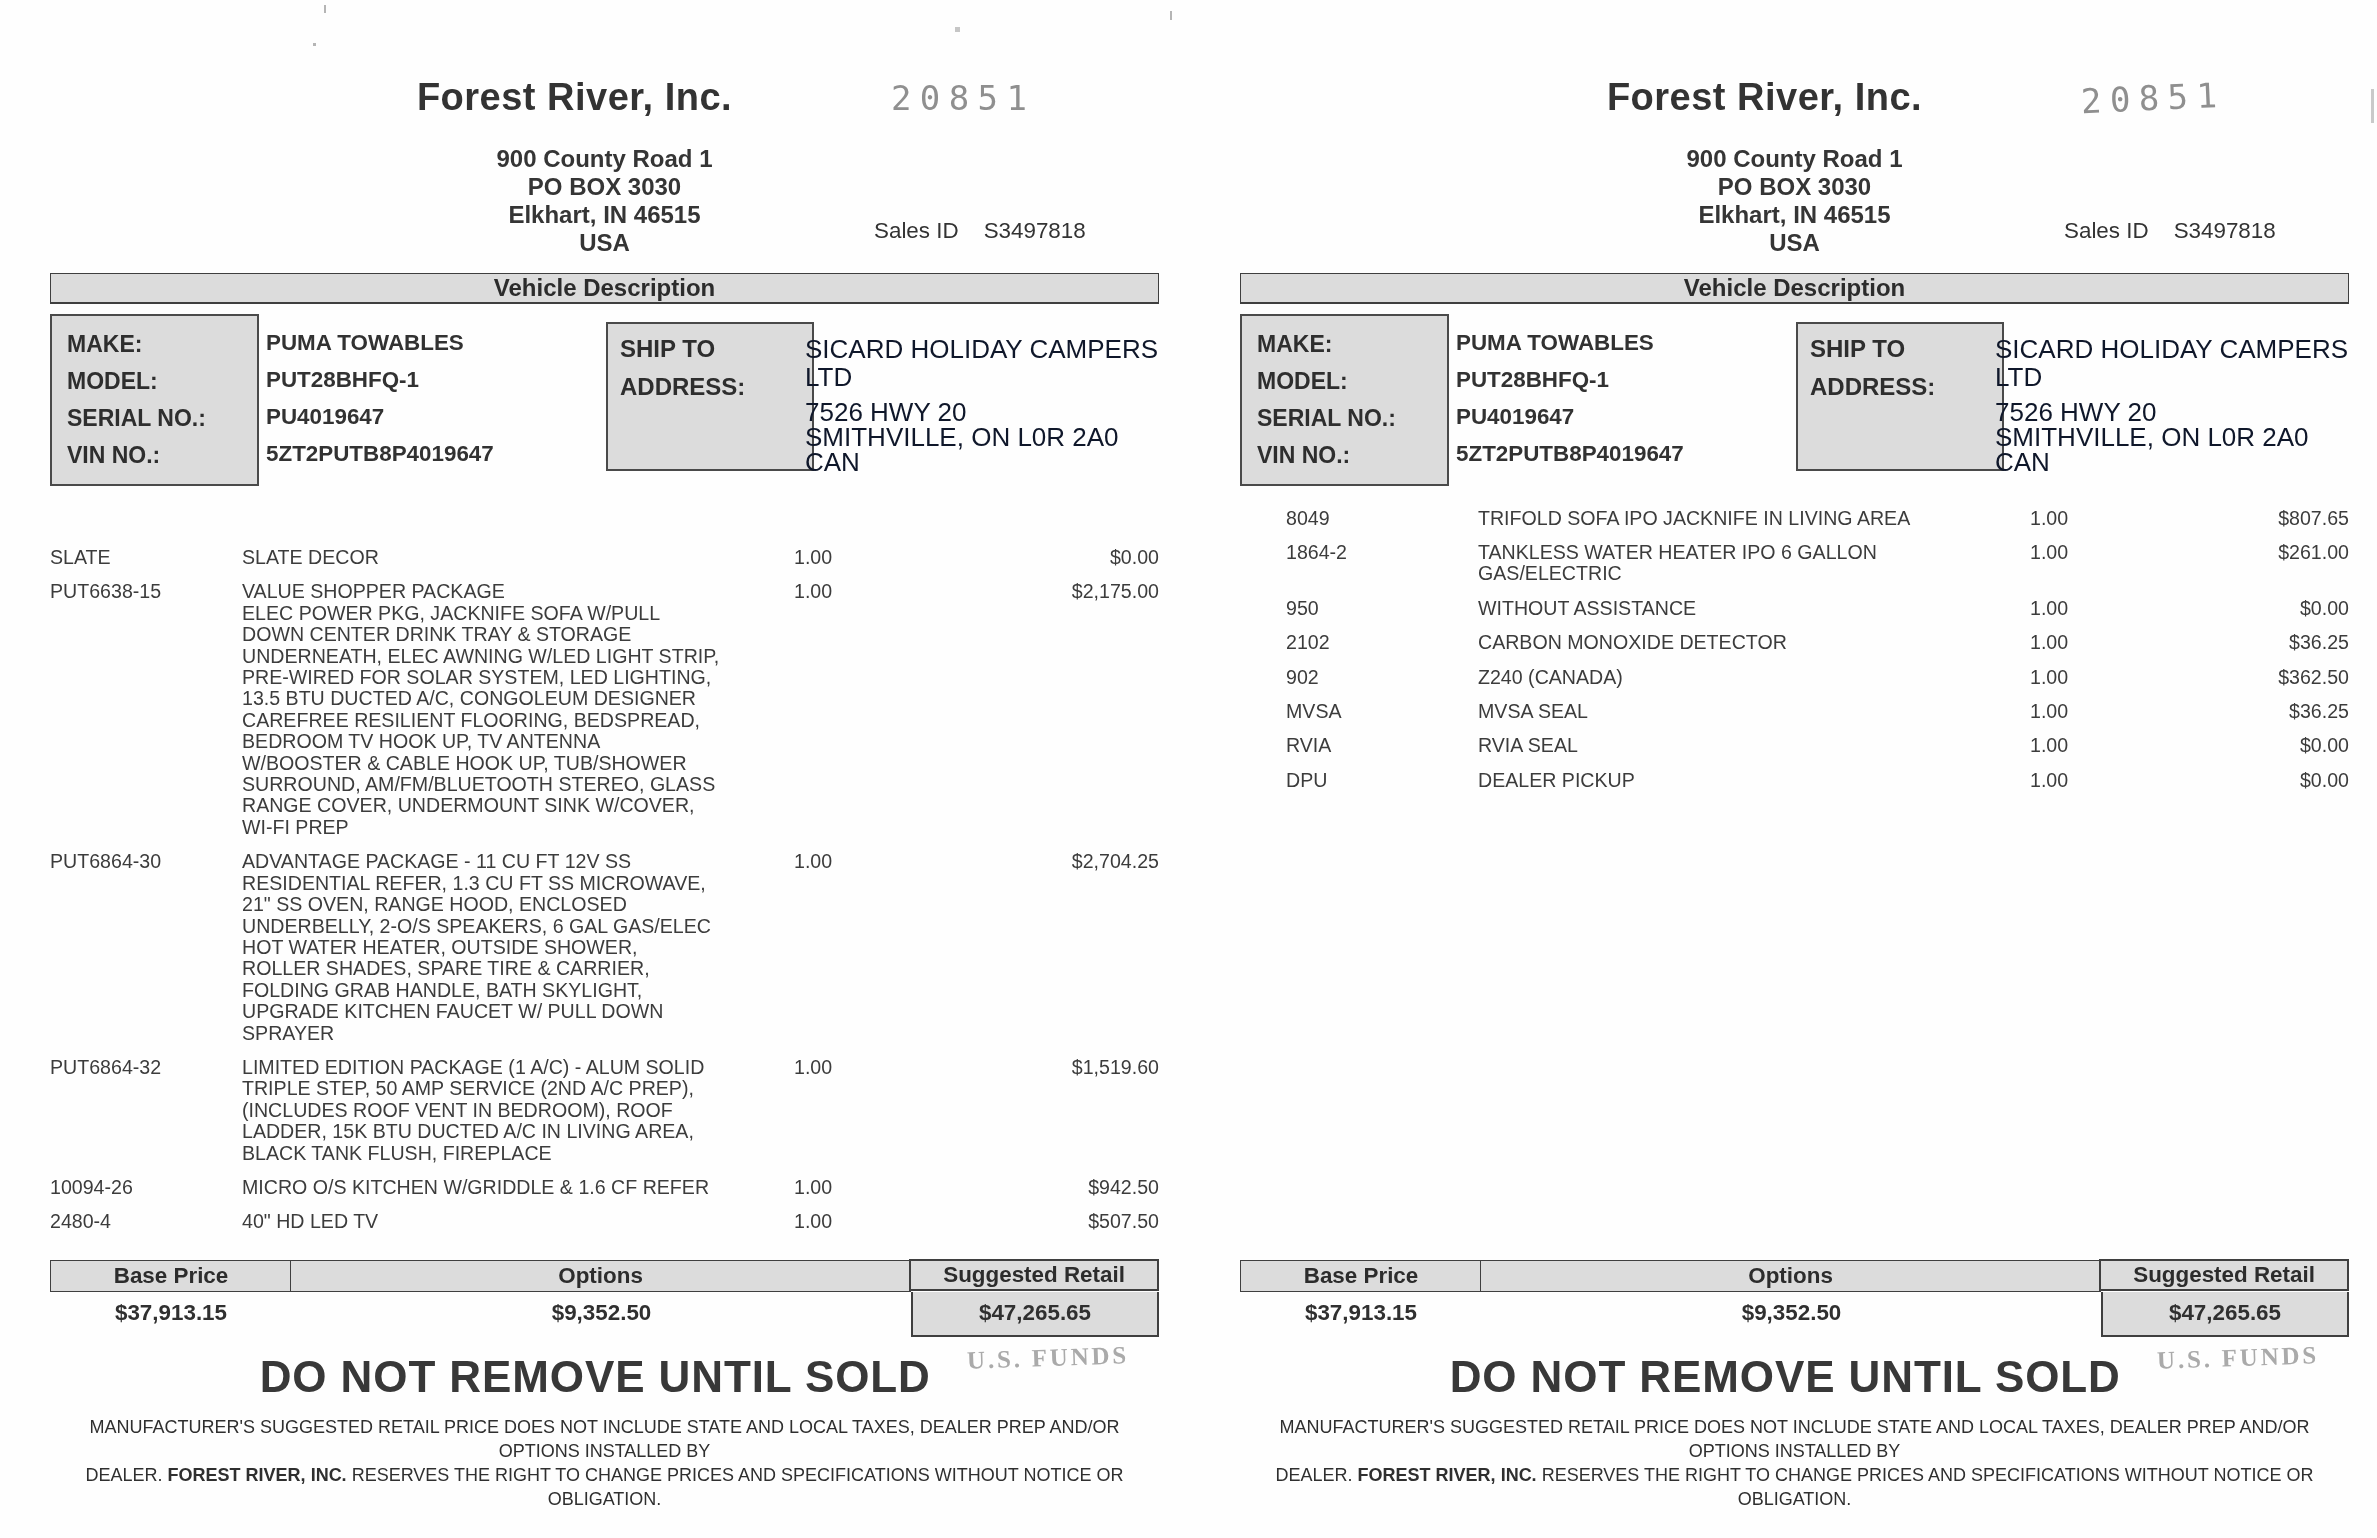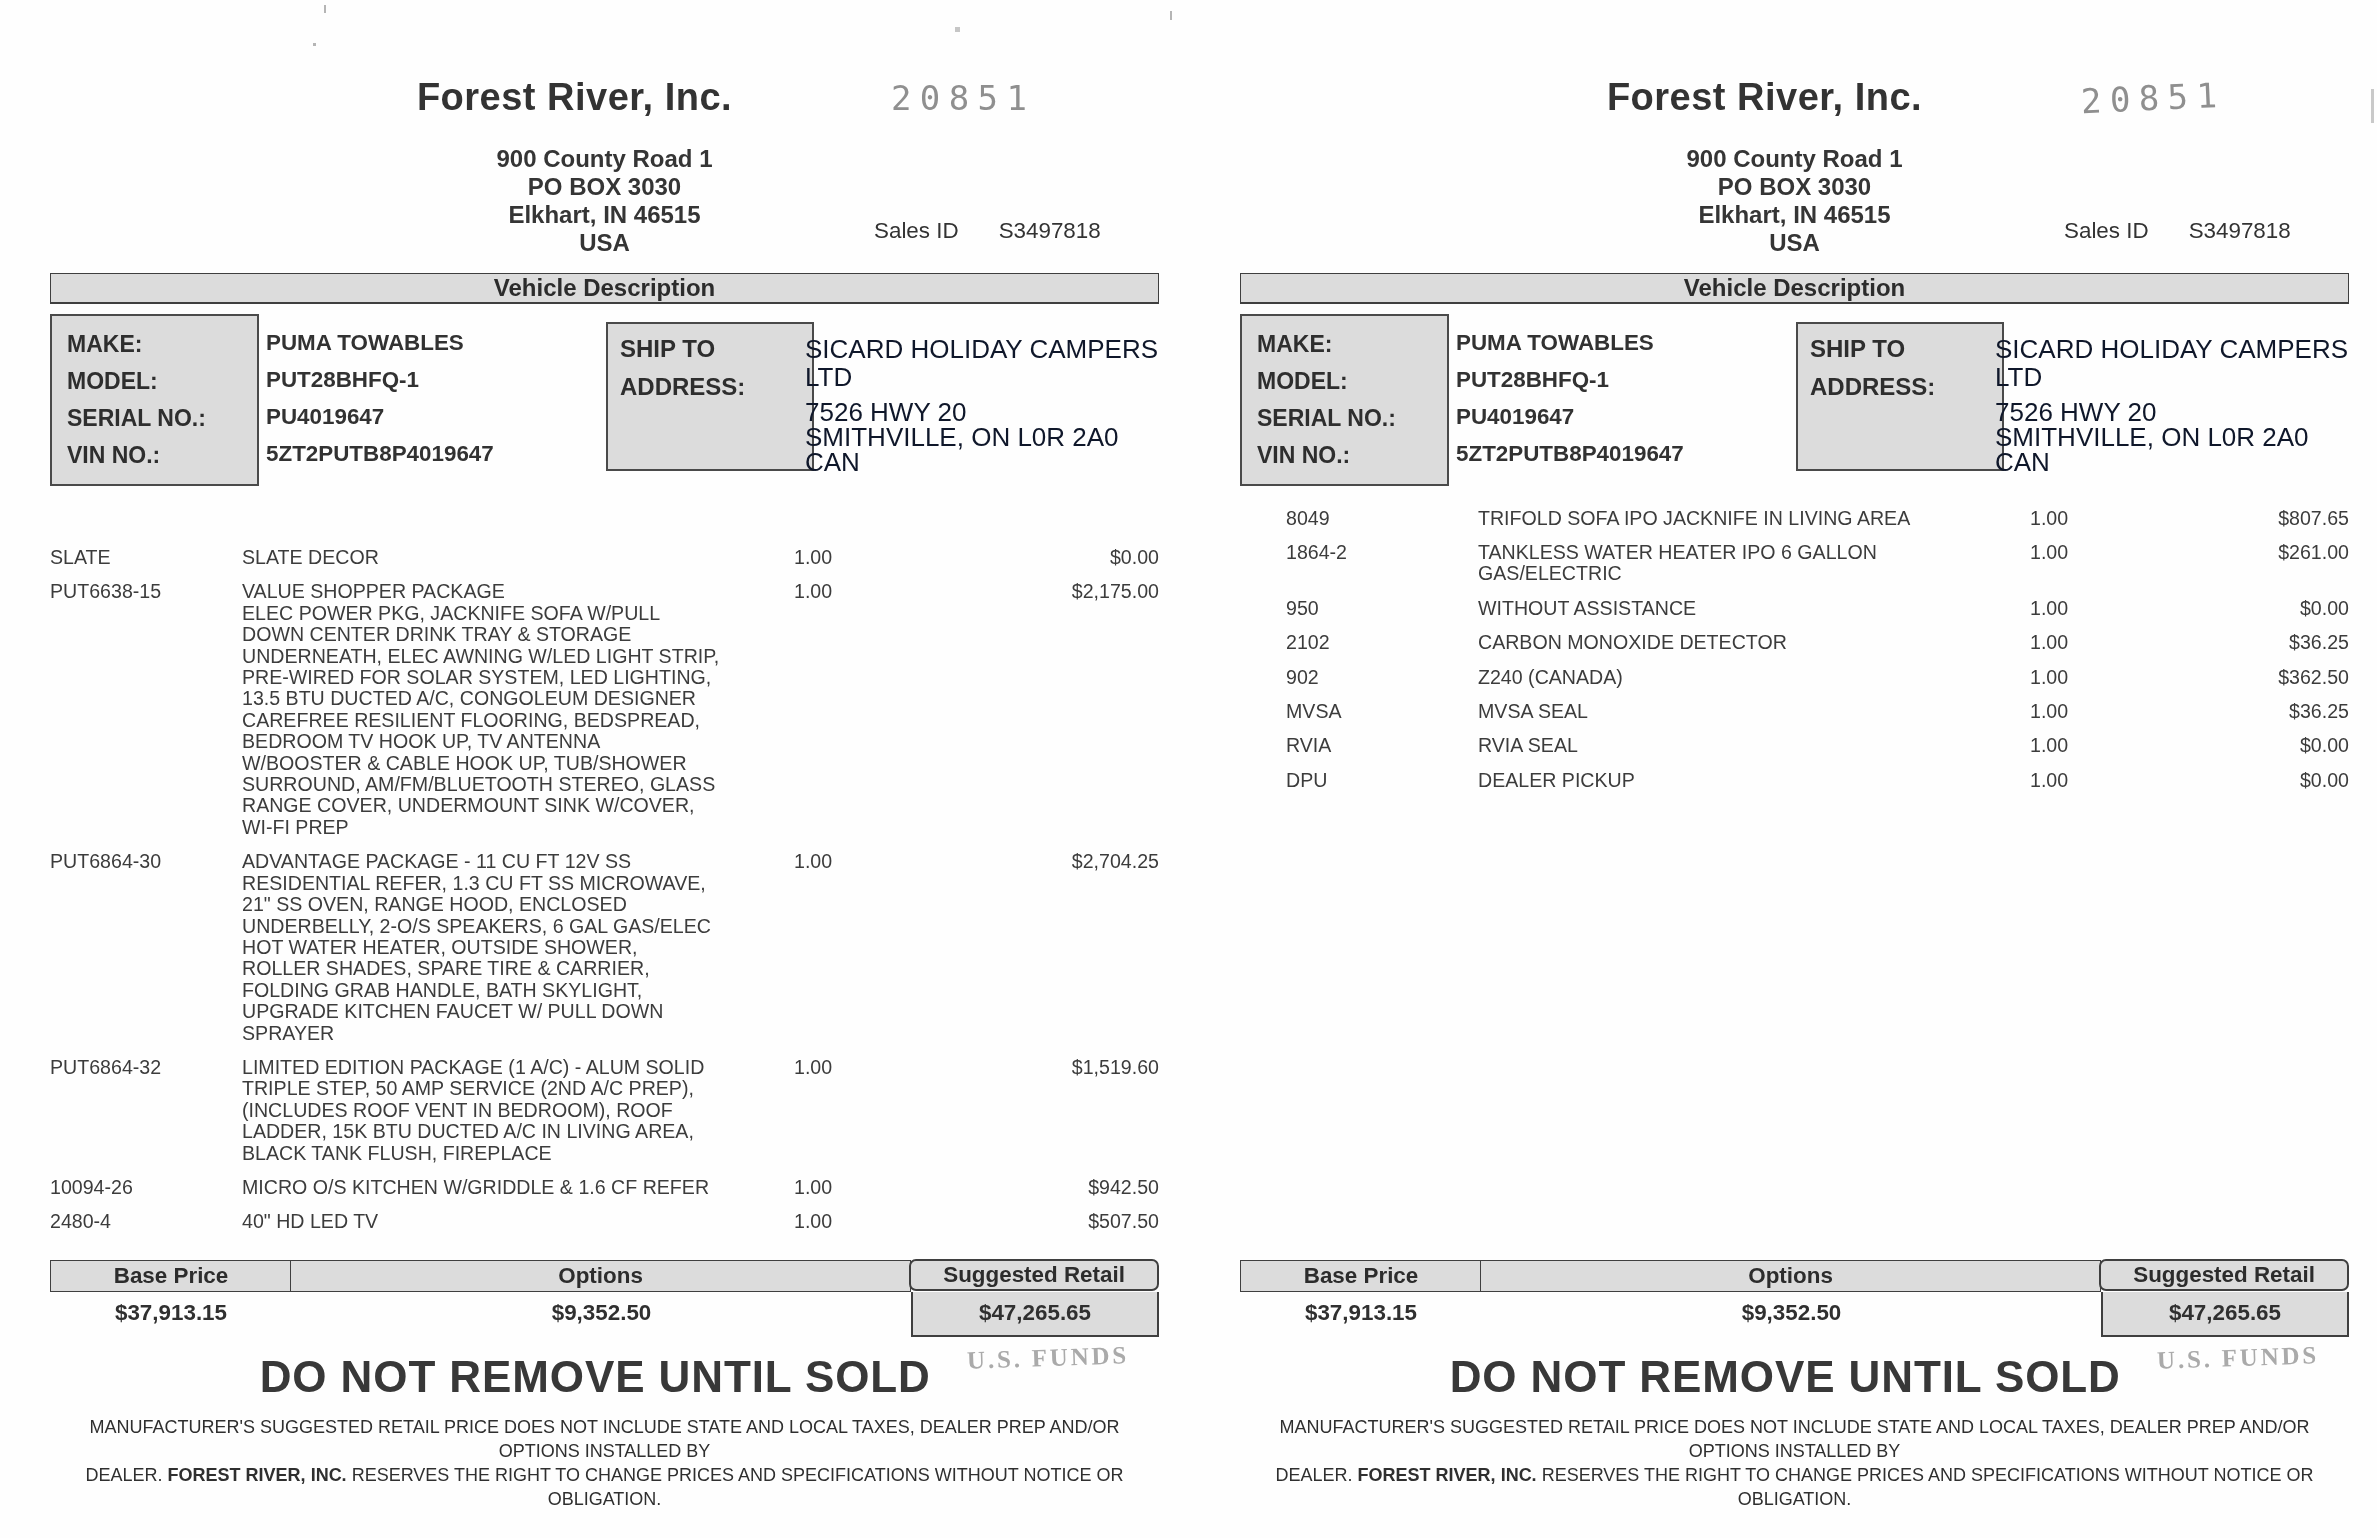--- a/index.html
+++ b/index.html
@@ -18,21 +18,21 @@
   }
   .address {
     position:absolute; top:145px; left:0; right:0; text-align:center;
     font-size:24px; font-weight:bold; line-height:28px; color:#353535; white-space:pre-line;
   }
   .stamp {
     position:absolute; left:841px; top:78px; font-family:"DejaVu Sans Mono", monospace;
     font-size:34px; color:#8f8f8f; letter-spacing:8.4px; white-space:nowrap;
   }
   .stamp.tilt { transform:rotate(-2.5deg); }
-  .sales-id { position:absolute; left:824px; top:218px; font-size:22.4px; color:#333; display:flex; gap:40px; }
+  .sales-id { position:absolute; left:824px; top:218px; font-size:22.4px; color:#333; display:flex; gap:25px; }
 
   
   .section-bar {
     position:absolute; left:0; right:0; height:31px; background:#dcdcdc;
     border:1.9px solid #3f3f3f; border-bottom-width:2.8px; box-sizing:border-box;
     display:flex; align-items:center; justify-content:center;
     font-size:24px; font-weight:bold; color:#2c2c2c;
   }
   .bar-vehicle { top:273px; }
   .bar-equipment { top:501px; }
@@ -72,21 +72,21 @@
 
   
   .price-table { position:absolute; left:0; right:0; top:1260px; }
   .price-head { display:grid; grid-template-columns:242px 619px 248px; }
   .price-head .cell {
     height:32px; box-sizing:border-box; background:#dcdcdc; border:1.9px solid #3f3f3f;
     display:flex; align-items:center; justify-content:center;
     font-size:22.4px; font-weight:bold; color:#2c2c2c;
   }
   .price-head .cell + .cell { margin-left:-1.9px; }
-  .price-head .cell.suggested { border-width:2.8px; margin-top:-0.9px;border-radius:7px; }
+  .price-head .cell.suggested { border-width:2.8px; margin-top:-0.9px; }
   .price-body { display:grid; grid-template-columns:242px 619px 248px; }
   .price-body .cell {
     height:45px; box-sizing:border-box; padding-top:8.4px;
     display:flex; align-items:flex-start; justify-content:center;
     font-size:22.4px; font-weight:bold; color:#303030;
   }
   .price-body .cell.suggested { background:#dcdcdc; border:2.8px solid #3f3f3f; border-top:none; }
 
   
   .dnr {

